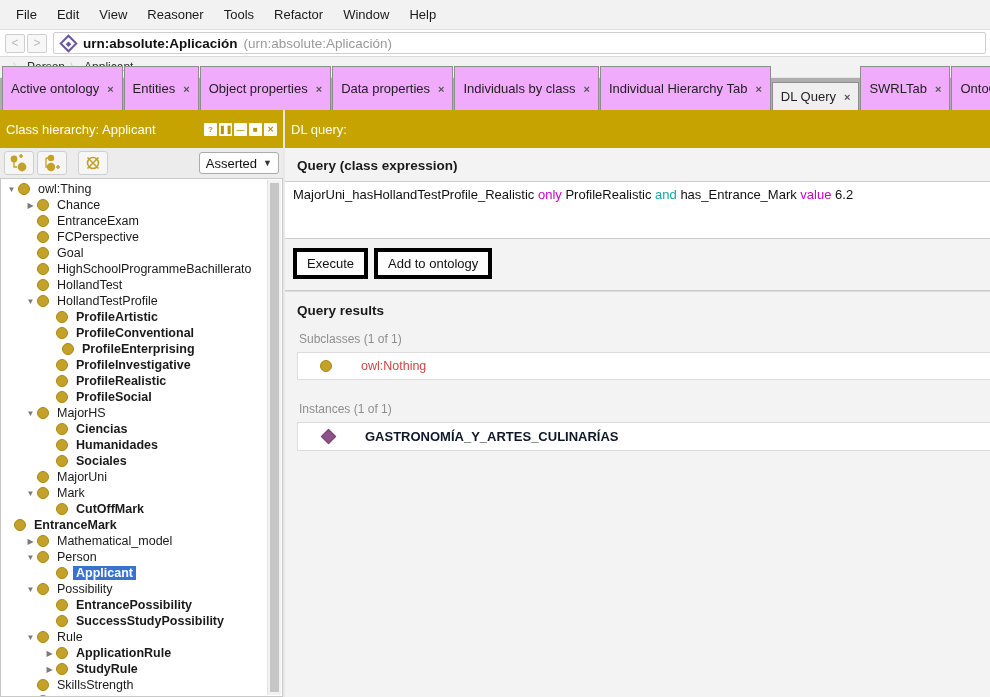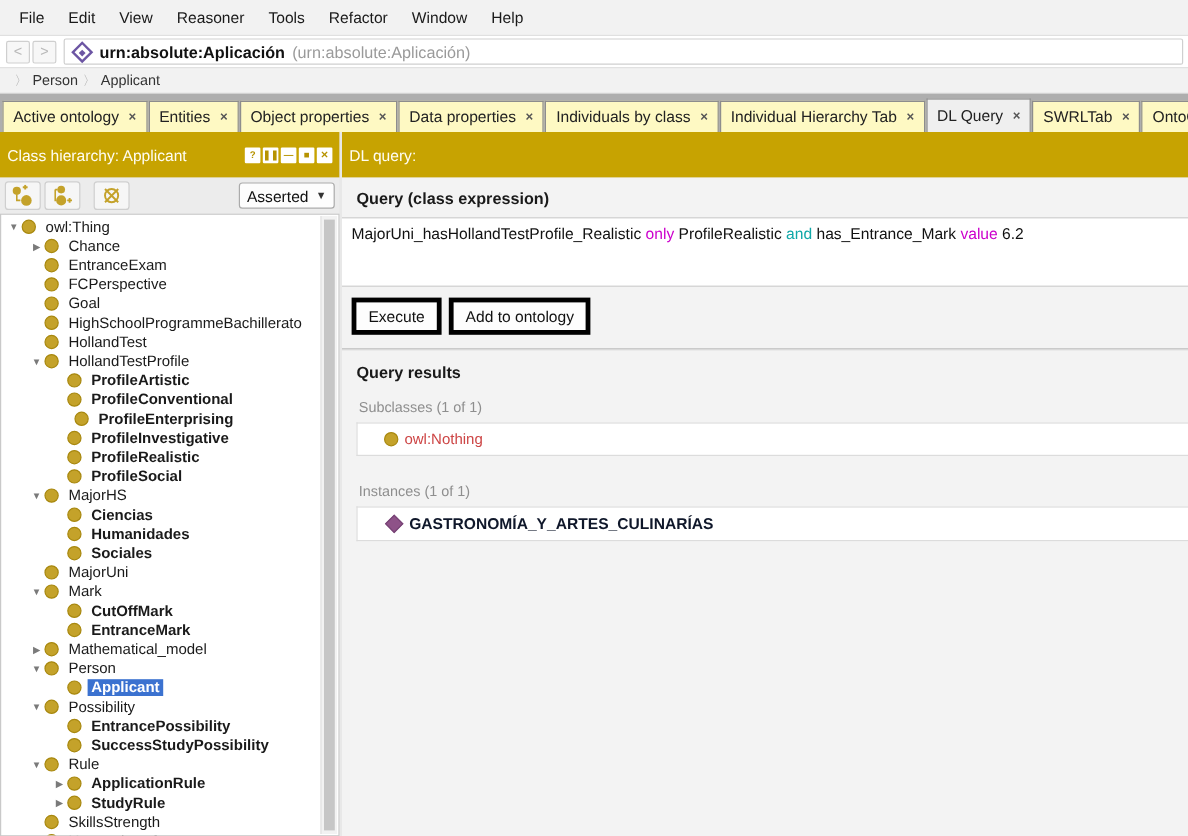--- a/index.html
+++ b/index.html
@@ -28,21 +28,21 @@
 
   
   .breadcrumb { height:21px; background:#f2f2f2; display:flex; align-items:center;
     padding:0 8px; flex:none; border-bottom:1px solid #e6e6e6; }
   .crumb-chev { color:#b0b0b0; font-size:11px; margin:0 4px; }
   .crumb { font-size:12px; color:#333; }
 
   
   .tab-strip { height:32px; background:#aeaeae; display:flex; align-items:flex-end;
     padding:0 2px; flex:none; }
-  .tab { height:26px; background:#fef9c3; border:1px solid #8d8d8d; border-bottom:none;
+  .tab { height:44px; background:#f0abfc; border:1px solid #8d8d8d; border-bottom:none;
     display:flex; align-items:center; padding:0 8px; margin-right:1px; font-size:13px;
     color:#222; white-space:nowrap; }
   .tab.selected { background:#efefef; height:28px; }
   .tab .x { margin-left:8px; color:#555; font-size:11px; font-weight:bold; }
 
   
   .content { flex:1; display:flex; background:#e8e8e8; min-height:0; }
   .left-panel { width:283px; flex:none; display:flex; flex-direction:column; min-height:0; }
   .panel-gap { width:2px; flex:none; background:#e8e8e8; }
   .right-panel { flex:1; display:flex; flex-direction:column; min-height:0; }
@@ -91,21 +91,21 @@
   .tok.kw-restriction { color:#cc00cc; }
   .tok.kw-logical { color:#10a8a8; }
   .btn-row { padding:9px 8px; display:flex; gap:6px; flex:none; }
   .btn { border:4px solid #000000; background:#fdfdfd; border-radius:0;
     font-size:13px; padding:4px 10px; color:#111; }
   .divider { height:2px; background:#dcdcdc; border-top:1px solid #cacaca; flex:none; margin-top:2px; }
   .results-heading { font-size:13.5px; font-weight:bold; padding:11px 12px 10px; }
   .section-label { font-size:12px; color:#8e8e8e; padding:4px 0 6px 14px; }
   .result-box { margin-left:12px; background:#fff; border:1px solid #dcdcdc; border-right:none;
     padding:6px 8px; }
-  .result-row { display:flex; align-items:center; }
+  .result-row { display:flex; align-items:center;gap:24px; }
   .result-row .class-circle { margin-left:14px; }
   .res-lbl { font-size:12.5px; }
   .res-lbl.error { color:#cd4545; }
   .res-lbl.instance { font-weight:bold; color:#0f172a; font-size:13px; }
   .inst-diamond { width:11px; height:11px; transform:rotate(45deg); background:#8e5288;
     border:1px solid #774476; flex:none; margin:0 7px 0 17px; }
   .section-space { height:18px; }
 </style>
 </head>
 <body>
@@ -320,21 +320,21 @@
             <div class="tree-row" style="padding-left: 23px;">
               <span class="twisty">▼</span>
               <span class="class-circle"></span>
               <span class="tree-lbl">Mark</span>
             </div>
             <div class="tree-row" style="padding-left: 42px;">
               <span class="twisty"></span>
               <span class="class-circle"></span>
               <span class="tree-lbl bold">CutOffMark</span>
             </div>
-            <div class="tree-row" style="padding-left: 42px;">
+            <div class="tree-row" style="">
               <span class="twisty"></span>
               <span class="class-circle"></span>
               <span class="tree-lbl bold">EntranceMark</span>
             </div>
             <div class="tree-row" style="padding-left: 23px;">
               <span class="twisty">▶</span>
               <span class="class-circle"></span>
               <span class="tree-lbl">Mathematical_model</span>
             </div>
             <div class="tree-row" style="padding-left: 23px;">

